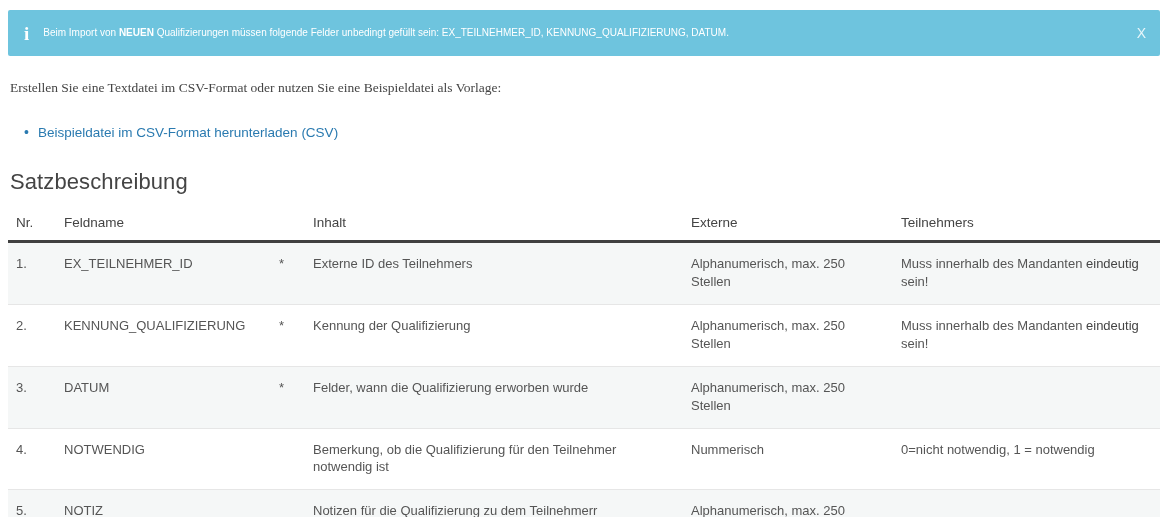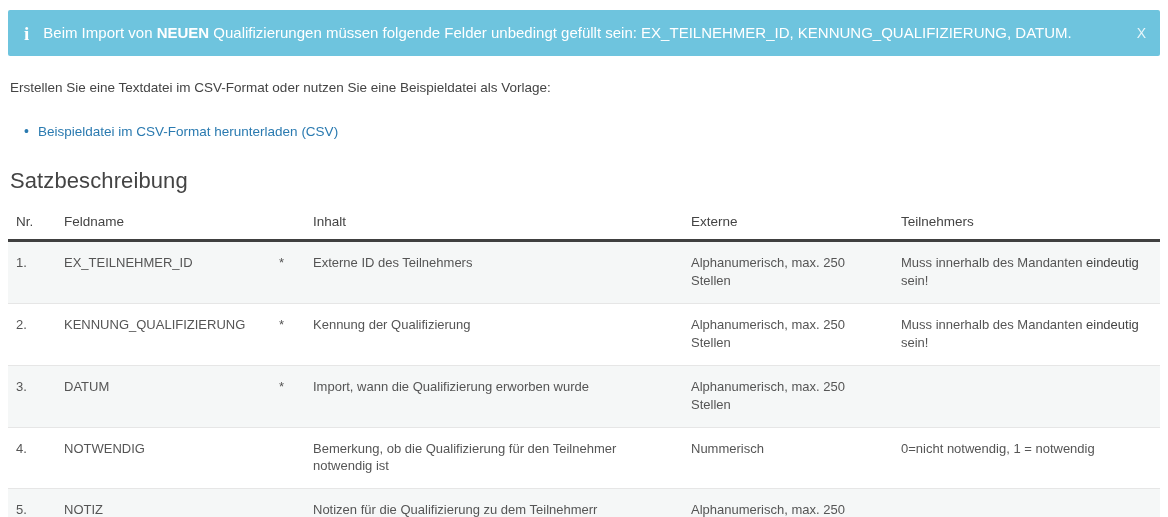--- a/index.html
+++ b/index.html
@@ -36,41 +36,42 @@
   .alert-icon {
     font-size: 19px;
     font-weight: bold;
     font-family: "Liberation Serif", serif;
     margin-right: 14px;
     line-height: 1;
     color: #ffffff;
     flex: 0 0 auto;
   }
   .alert-text {
-    font-size: 15px;
+    font-size: 10px;
     line-height: 1.35;
     flex: 1 1 auto;
     white-space: nowrap;
     overflow: hidden;
   }
   .alert-text b { font-weight: bold; }
   .alert-close {
     font-size: 14px;
     color: #e8f6fa;
     margin-left: 16px;
     cursor: pointer;
     flex: 0 0 auto;
     font-family: "Liberation Sans", sans-serif;
   }
 
   
   .intro {
     margin: 24px 10px 0 10px;
     font-size: 13.5px;
     color: #444;
+    font-family: Liberation Serif, serif;
   }
   .bullet-list {
     margin: 10px 0 0 0;
     padding: 0 0 0 38px;
     list-style: none;
   }
   .bullet-list li {
     position: relative;
     font-size: 13.5px;
     line-height: 1.4;
@@ -189,21 +190,21 @@
         <td class="col-req">*</td>
         <td class="col-inh">Kennung der Qualifizierung</td>
         <td class="col-fmt">Alphanumerisch, max. 250 Stellen</td>
         <td class="col-desc"><span>Muss innerhalb des Mandanten </span><span class="bold">eindeutig</span><span> sein!</span></td>
       </tr>
 
       <tr class="striped">
         <td class="col-nr">3.</td>
         <td class="col-name">DATUM</td>
         <td class="col-req">*</td>
-        <td class="col-inh">Import, wann die Qualifizierung erworben wurde</td>
+        <td class="col-inh">Felder, wann die Qualifizierung erworben wurde</td>
         <td class="col-fmt">Alphanumerisch, max. 250 Stellen</td>
         <td class="col-desc"><span></span><span class="bold"></span><span></span></td>
       </tr>
 
       <tr>
         <td class="col-nr">4.</td>
         <td class="col-name">NOTWENDIG</td>
         <td class="col-req"></td>
         <td class="col-inh">Bemerkung, ob die Qualifizierung für den Teilnehmer notwendig ist</td>
         <td class="col-fmt">Nummerisch</td>

